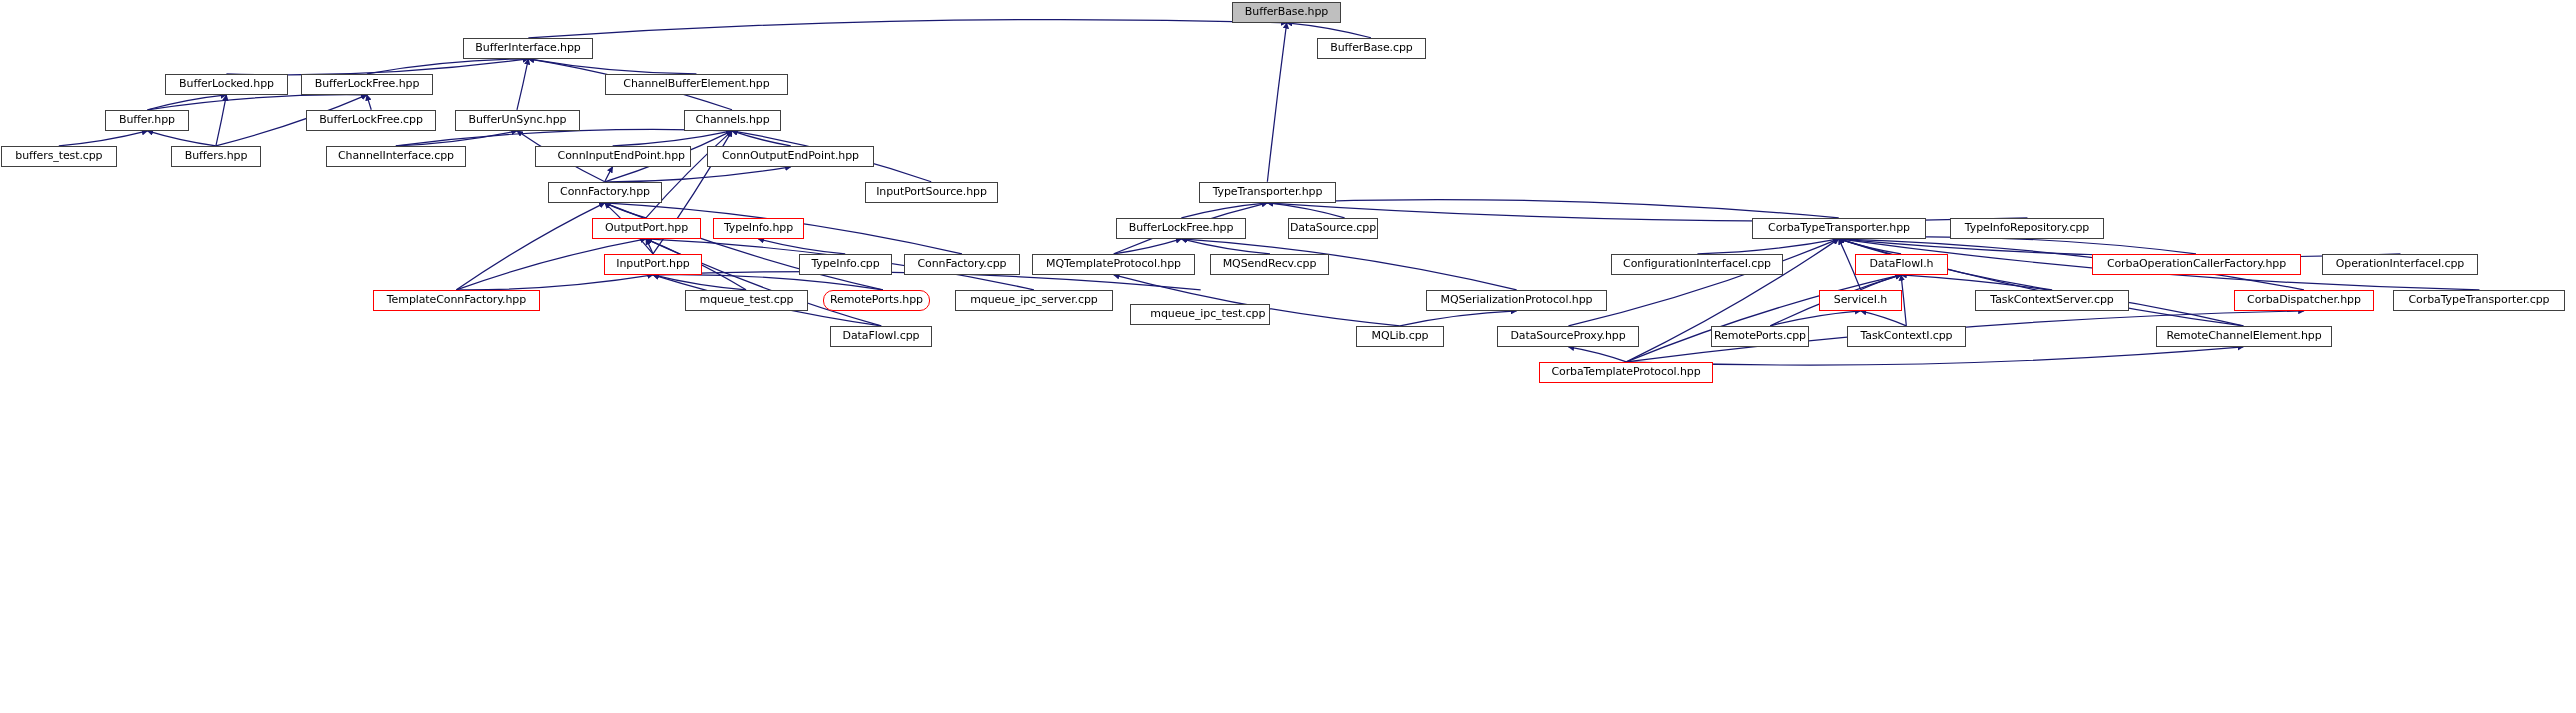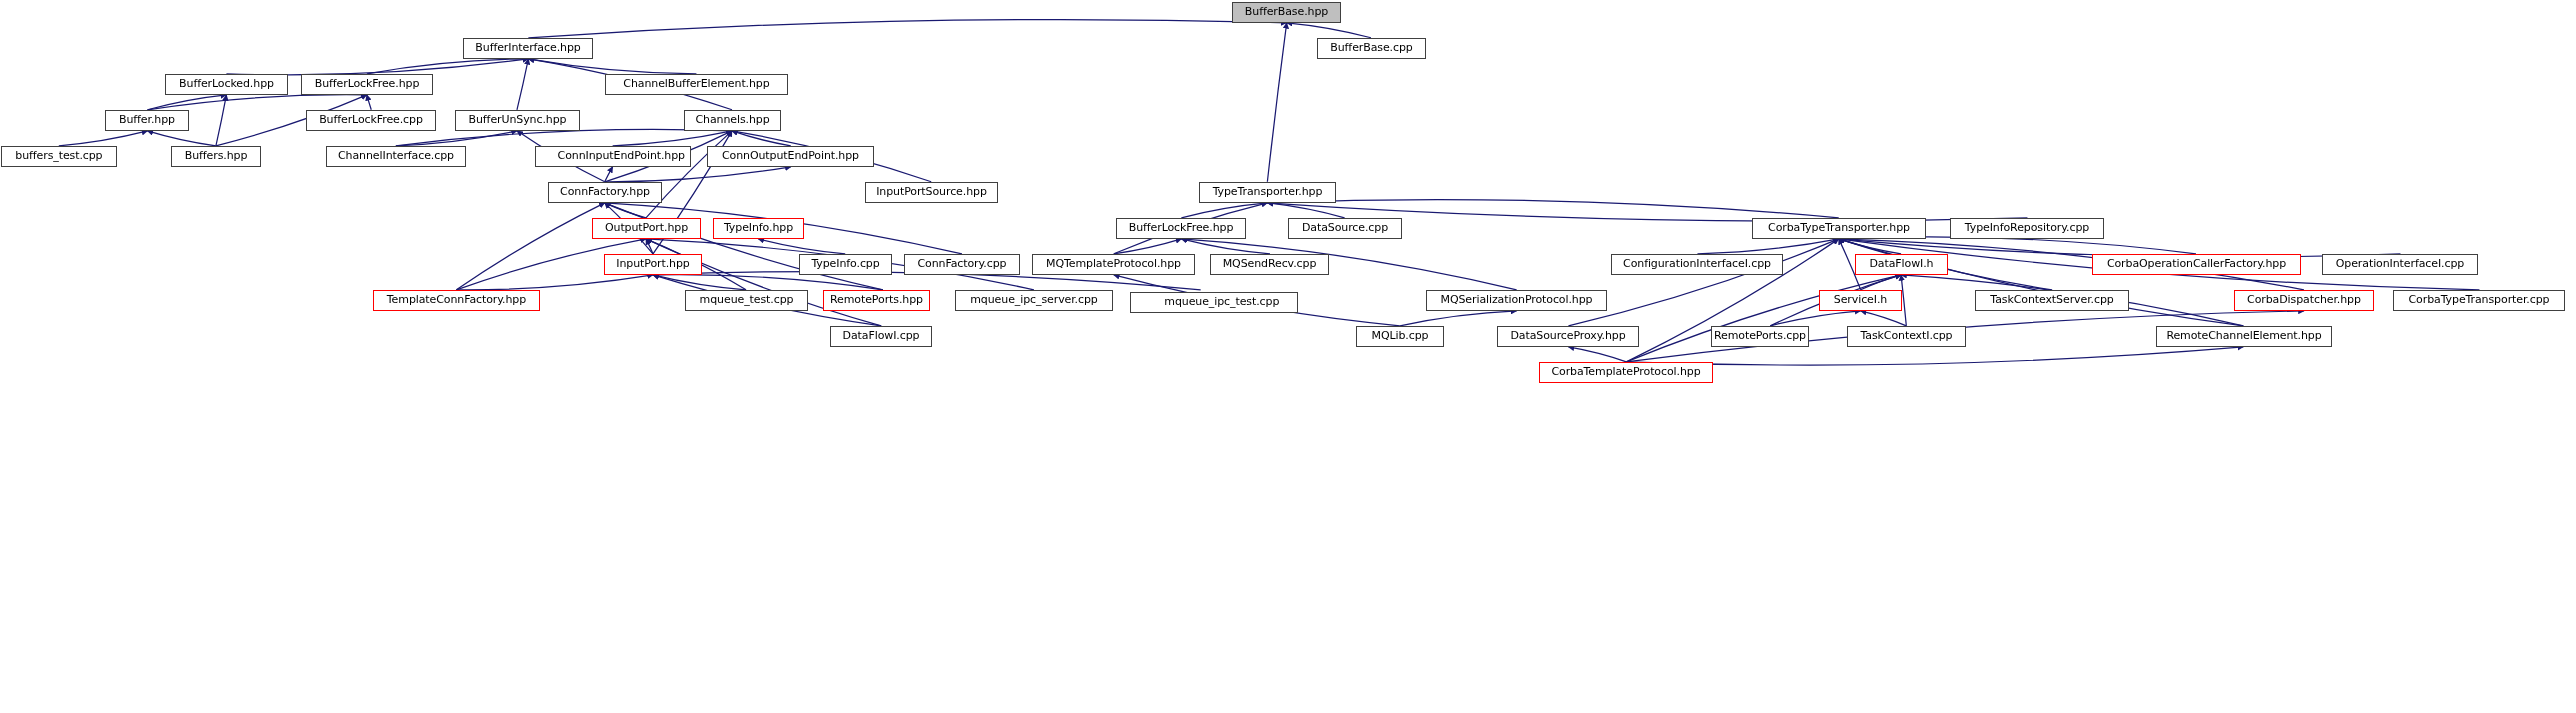--- a/index.html
+++ b/index.html
@@ -155,37 +155,37 @@
       <div class="node" style="left: 171px; top: 146px; width: 90px;">Buffers.hpp</div>
       <div class="node" style="left: 326px; top: 146px; width: 140px;">ChannelInterface.cpp</div>
       <div class="node" style="left: 535px; top: 146px; width: 156px; padding-left: 21px;">ConnInputEndPoint.hpp</div>
       <div class="node" style="left: 707px; top: 146px; width: 167px;">ConnOutputEndPoint.hpp</div>
       <div class="node" style="left: 548px; top: 182px; width: 114px;">ConnFactory.hpp</div>
       <div class="node" style="left: 865px; top: 182px; width: 133px;">InputPortSource.hpp</div>
       <div class="node" style="left: 1199px; top: 182px; width: 137px;">TypeTransporter.hpp</div>
       <div class="node red" style="left: 592px; top: 218px; width: 109px;">OutputPort.hpp</div>
       <div class="node red" style="left: 713px; top: 218px; width: 91px;">TypeInfo.hpp</div>
       <div class="node" style="left: 1116px; top: 218px; width: 130px;">BufferLockFree.hpp</div>
-      <div class="node" style="left: 1288px; top: 218px; width: 114px;">DataSource.cpp</div>
+      <div class="node" style="left: 1288px; top: 218px; width: 90px;">DataSource.cpp</div>
       <div class="node" style="left: 1752px; top: 218px; width: 174px;">CorbaTypeTransporter.hpp</div>
       <div class="node" style="left: 1950px; top: 218px; width: 154px;">TypeInfoRepository.cpp</div>
       <div class="node red" style="left: 604px; top: 254px; width: 98px;">InputPort.hpp</div>
       <div class="node" style="left: 799px; top: 254px; width: 93px;">TypeInfo.cpp</div>
       <div class="node" style="left: 904px; top: 254px; width: 116px;">ConnFactory.cpp</div>
       <div class="node" style="left: 1032px; top: 254px; width: 163px;">MQTemplateProtocol.hpp</div>
       <div class="node" style="left: 1210px; top: 254px; width: 119px;">MQSendRecv.cpp</div>
       <div class="node" style="left: 1611px; top: 254px; width: 172px;">ConfigurationInterfaceI.cpp</div>
       <div class="node red" style="left: 1855px; top: 254px; width: 93px;">DataFlowI.h</div>
       <div class="node red" style="left: 2092px; top: 254px; width: 209px; text-align: center;">CorbaOperationCallerFactory.hpp</div>
       <div class="node" style="left: 2322px; top: 254px; width: 156px;">OperationInterfaceI.cpp</div>
       <div class="node red" style="left: 373px; top: 290px; width: 167px;">TemplateConnFactory.hpp</div>
       <div class="node" style="left: 685px; top: 290px; width: 123px;">mqueue_test.cpp</div>
-      <div class="node red" style="left: 823px; top: 290px; width: 107px;">RemotePorts.hpp</div>
+      <div class="node red" style="left: 823px; top: 290px; width: 107px; border-radius: 10px;">RemotePorts.hpp</div>
       <div class="node" style="left: 955px; top: 290px; width: 158px;">mqueue_ipc_server.cpp</div>
-      <div class="node" style="left: 1130px; top: 292px; width: 168px; padding-left: 20px;">mqueue_ipc_test.cpp</div>
+      <div class="node" style="left: 1130px; top: 304px; width: 140px; padding-left: 20px;">mqueue_ipc_test.cpp</div>
       <div class="node" style="left: 1426px; top: 290px; width: 181px;">MQSerializationProtocol.hpp</div>
       <div class="node red" style="left: 1819px; top: 290px; width: 83px;">ServiceI.h</div>
       <div class="node" style="left: 1975px; top: 290px; width: 154px;">TaskContextServer.cpp</div>
       <div class="node red" style="left: 2234px; top: 290px; width: 140px;">CorbaDispatcher.hpp</div>
       <div class="node" style="left: 2393px; top: 290px; width: 172px;">CorbaTypeTransporter.cpp</div>
       <div class="node" style="left: 830px; top: 326px; width: 102px;">DataFlowI.cpp</div>
       <div class="node" style="left: 1356px; top: 326px; width: 88px;">MQLib.cpp</div>
       <div class="node" style="left: 1497px; top: 326px; width: 142px;">DataSourceProxy.hpp</div>
       <div class="node" style="left: 1711px; top: 326px; width: 98px;">RemotePorts.cpp</div>
       <div class="node" style="left: 1847px; top: 326px; width: 119px;">TaskContextI.cpp</div>

